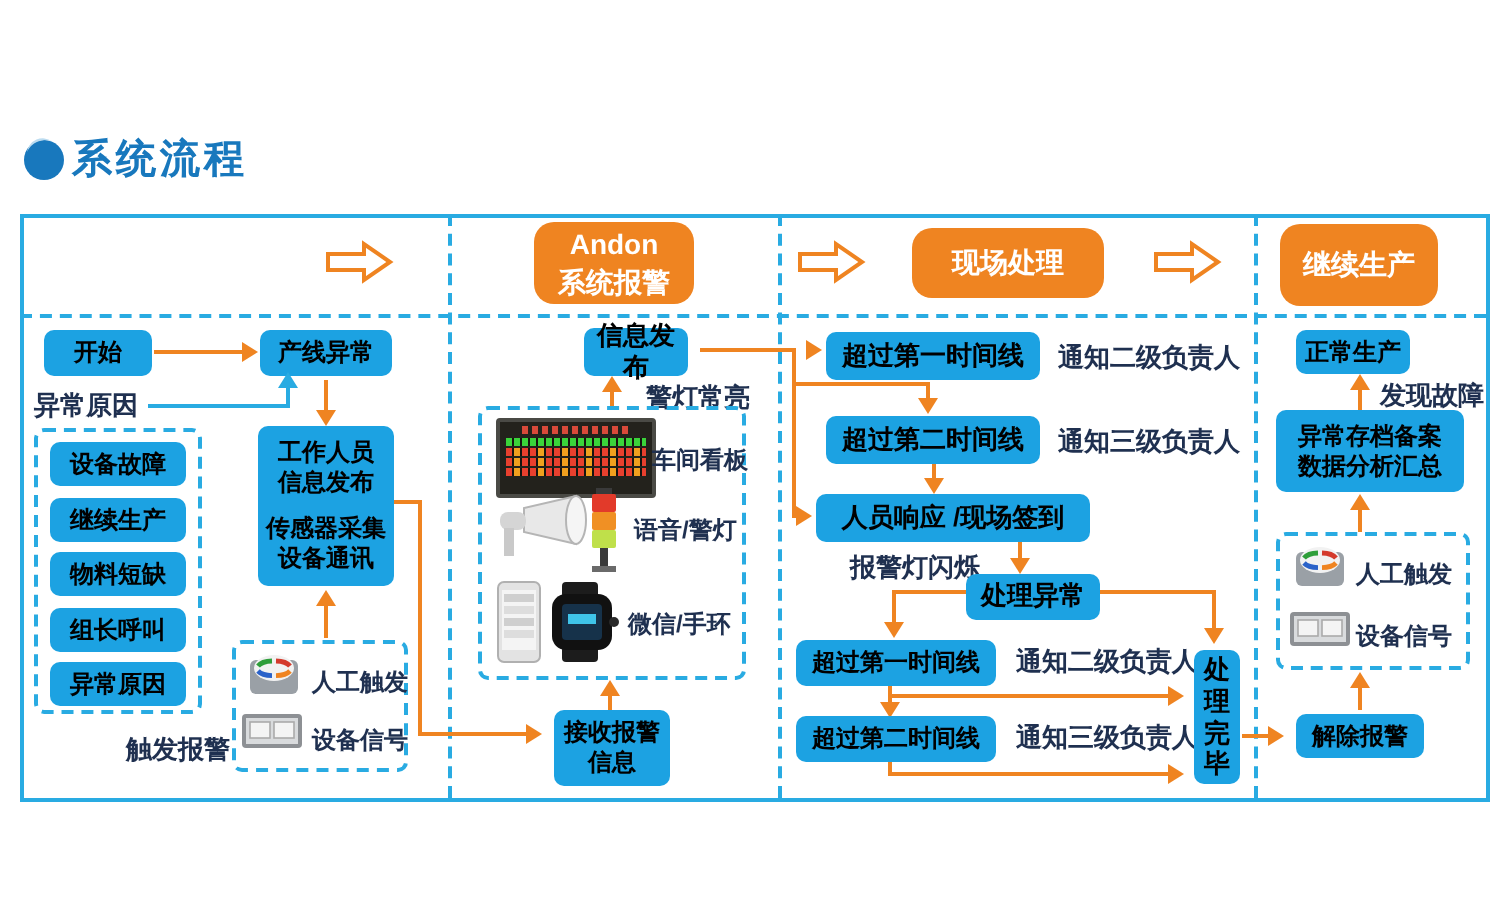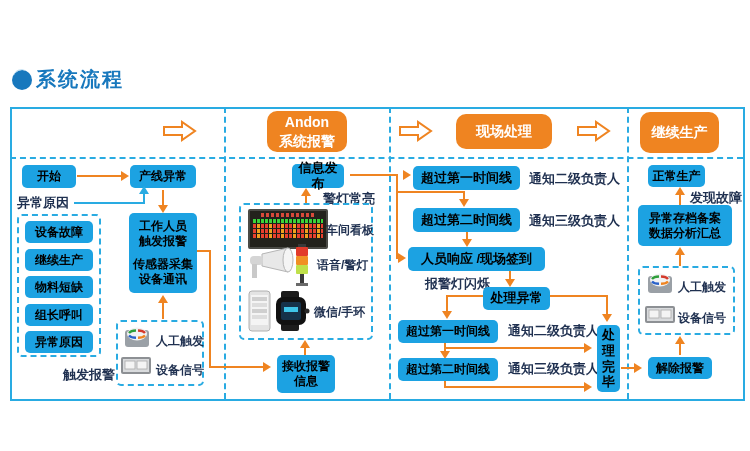--- a/index.html
+++ b/index.html
@@ -96,21 +96,21 @@
   <div class="bbox" style="left:25px;top:249px;width:68px;height:22px">继续生产</div>
   <div class="bbox" style="left:25px;top:304px;width:68px;height:22px">组长呼叫</div>
   <div class="bbox" style="left:25px;top:276px;width:68px;height:22px">物料短缺</div>
   <div class="bbox" style="left:25px;top:331px;width:68px;height:22px">异常原因</div>
 
   <div class="vl" style="left:162px;top:190px;height:17px"></div>
   <div class="ah d" style="left:158px;top:205px"></div>
 
   <div class="bbox" style="left:129px;top:213px;width:68px;height:80px;flex-direction:column">
     <span class="pre">工作人员
-触发报警</span>
+信息发布</span>
     <span class="pre" style="margin-top:8px">传感器采集
 设备通讯</span>
   </div>
 
   <div class="dashbox" style="left:116px;top:320px;width:88px;height:66px"></div>
   <svg class="abs" style="left:123px;top:325px" width="28" height="24" viewBox="0 0 28 24">
     <rect x="2" y="5" width="24" height="17" rx="3" fill="#9aa0a6"></rect>
     <ellipse cx="14" cy="9" rx="10" ry="6.5" fill="#f2f2f2"></ellipse>
     <path d="M6,8 A 8,4 0 0 1 13,5.5" stroke="#2e9e3a" stroke-width="2.4" fill="none"></path>
     <path d="M15,5.5 A 8,4 0 0 1 22,8" stroke="#d43a2c" stroke-width="2.4" fill="none"></path>

